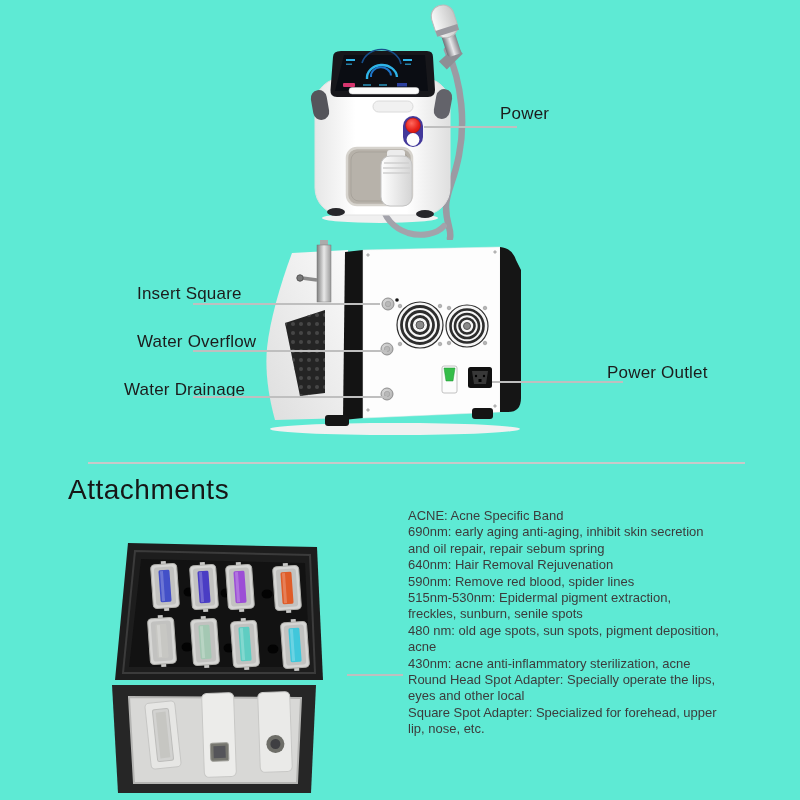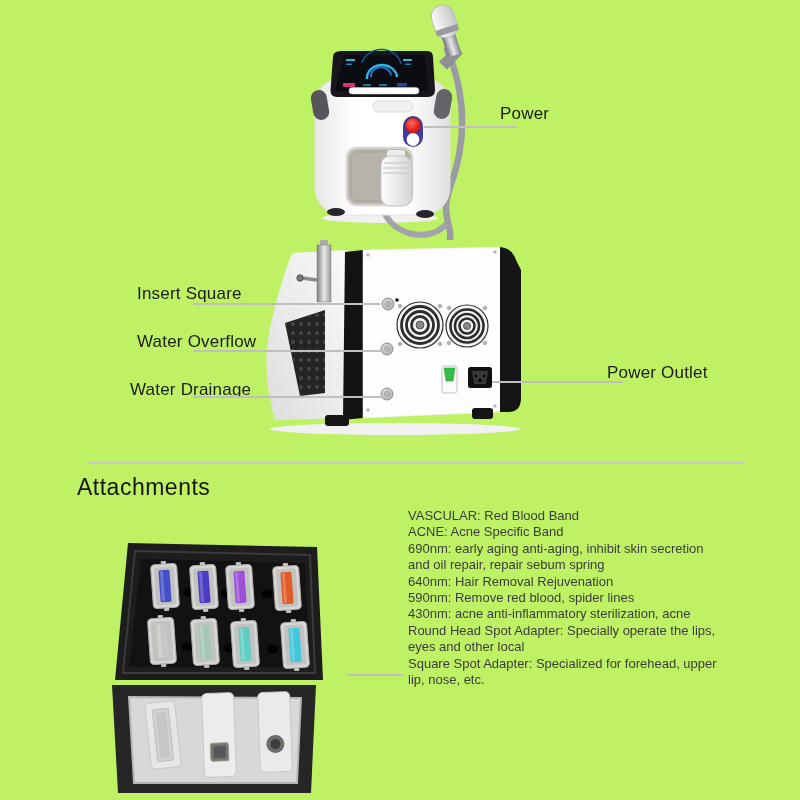--- a/index.html
+++ b/index.html
@@ -1,21 +1,21 @@
 <!DOCTYPE html>
 <html><head>
 <meta charset="utf-8">
 <style>
   html,body{margin:0;padding:0;background:#fff;}
-  .page{position:relative;width:800px;height:800px;background:#bef264;overflow:hidden;
+  .page{position:relative;width:800px;height:800px;background:#5eead4;overflow:hidden;
         font-family:"Liberation Sans", sans-serif;}
   .abs{position:absolute;}
   .part-label{position:absolute;font-size:17px;color:#1c1c1c;letter-spacing:.2px;white-space:nowrap;}
   .leader{position:absolute;height:1.5px;background:#bfbfbf;}
-  .heading{position:absolute;left:77px;top:474px;font-size:23px;color:#161616;letter-spacing:.5px;}
+  .heading{position:absolute;left:68px;top:474px;font-size:28px;color:#161616;letter-spacing:.5px;}
   .divider{position:absolute;left:88px;top:462px;width:657px;height:2px;background:#c9c9c9;}
   .desc{position:absolute;left:408px;top:508px;width:312px;}
   .desc p{margin:0;font-size:13px;line-height:16.4px;color:#3c3c3c;}
 </style>
 </head>
 <body>
 
 <div class="page">
 
   <svg class="abs" style="left:275px;top:0;width:200px;height:240px" viewBox="0 0 200 240">
@@ -198,21 +198,21 @@
     <path d="M78 175 h18 a3 3 0 0 1 3 3 v5 a3 3 0 0 1 -3 3 h-18 a3 3 0 0 1 -3 -3 v-5 a3 3 0 0 1 3 -3 Z" fill="#151515"></path>
     <path d="M225 168 h15 a3 3 0 0 1 3 3 v5 a3 3 0 0 1 -3 3 h-15 a3 3 0 0 1 -3 -3 v-5 a3 3 0 0 1 3 -3 Z" fill="#151515"></path>
   </svg>
 
   <span class="part-label" style="left:137px;top:284px">Insert Square</span>
   <div class="leader" style="left:193px;top:303px;width:187px"></div>
 
   <span class="part-label" style="left:137px;top:332px">Water Overflow</span>
   <div class="leader" style="left:193px;top:350px;width:194px"></div>
 
-  <span class="part-label" style="left:130px;top:380px">Water Drainage</span>
+  <span class="part-label" style="left:124px;top:380px">Water Drainage</span>
   <div class="leader" style="left:193px;top:396px;width:194px"></div>
 
   <span class="part-label" style="left:607px;top:363px">Power Outlet</span>
   <div class="leader" style="left:492px;top:381px;width:131px"></div>
 
   <div class="divider"></div>
   <h2 class="heading" style="margin:0;font-weight:400">Attachments</h2>
 
   <svg class="abs" style="left:105px;top:535px;width:235px;height:265px" viewBox="0 0 235 265">
 
@@ -313,23 +313,24 @@
       <rect x="-13" y="-23" width="26" height="46" rx="4" fill="#d6d6d4" stroke="#adada9"></rect>
       <rect x="-10" y="-20" width="20" height="40" rx="3" fill="#c2c2c0"></rect>
       <rect x="-5.5" y="-17" width="11" height="34" rx="1.5" fill="#41c7db" style="fill: rgb(65, 199, 219);"></rect>
       <rect x="-4" y="-16" width="3" height="32" fill="#ffffff" opacity=".22"></rect>
     </g>
   </svg>
 
   <div class="leader" style="left:347px;top:674px;width:56px"></div>
 
   <div class="desc">
-    <p>VASCULAR: Red Blood Band</p>
     <p>ACNE: Acne Specific Band</p>
     <p>690nm: early aging anti-aging, inhibit skin secretion and oil repair, repair sebum spring</p>
     <p>640nm: Hair Removal Rejuvenation</p>
     <p>590nm: Remove red blood, spider lines</p>
+    <p>515nm-530nm: Epidermal pigment extraction, freckles, sunburn, senile spots</p>
+    <p>480 nm: old age spots, sun spots, pigment deposition, acne</p>
     <p>430nm: acne anti-inflammatory sterilization, acne</p>
     <p>Round Head Spot Adapter: Specially operate the lips, eyes and other local</p>
     <p>Square Spot Adapter: Specialized for forehead, upper lip, nose, etc.</p>
   </div>
 
 </div>
 
 </body></html>

